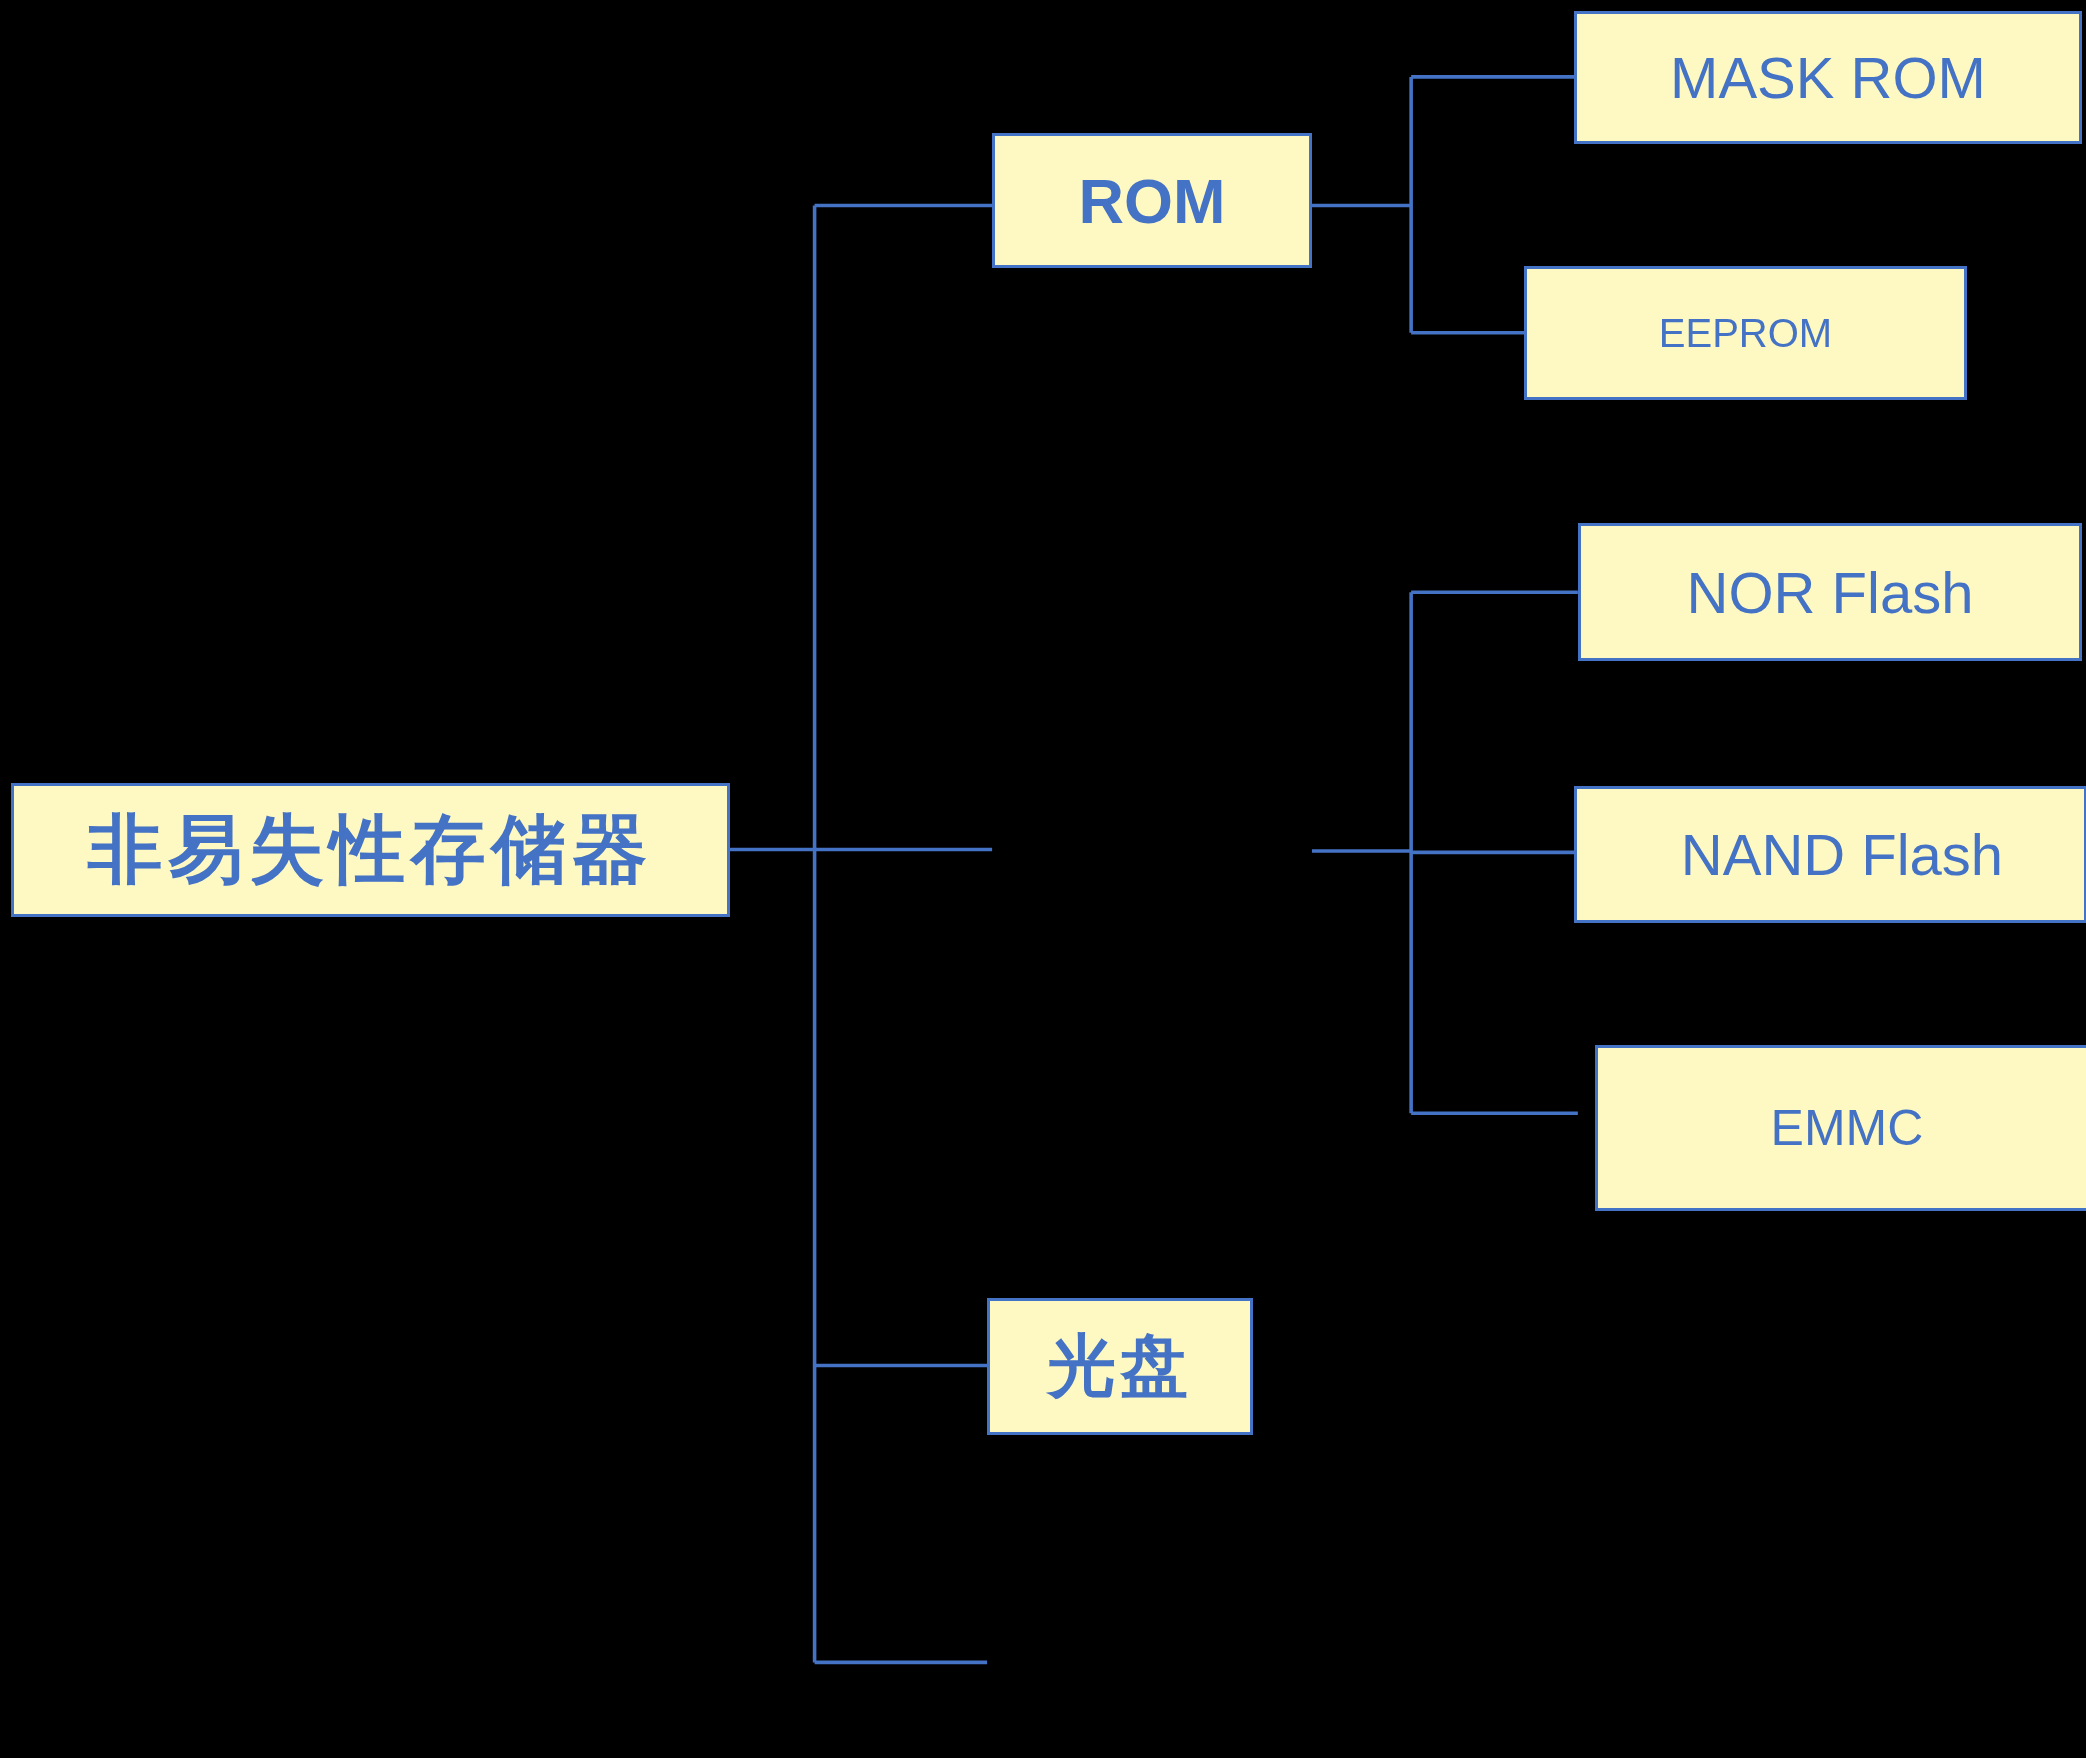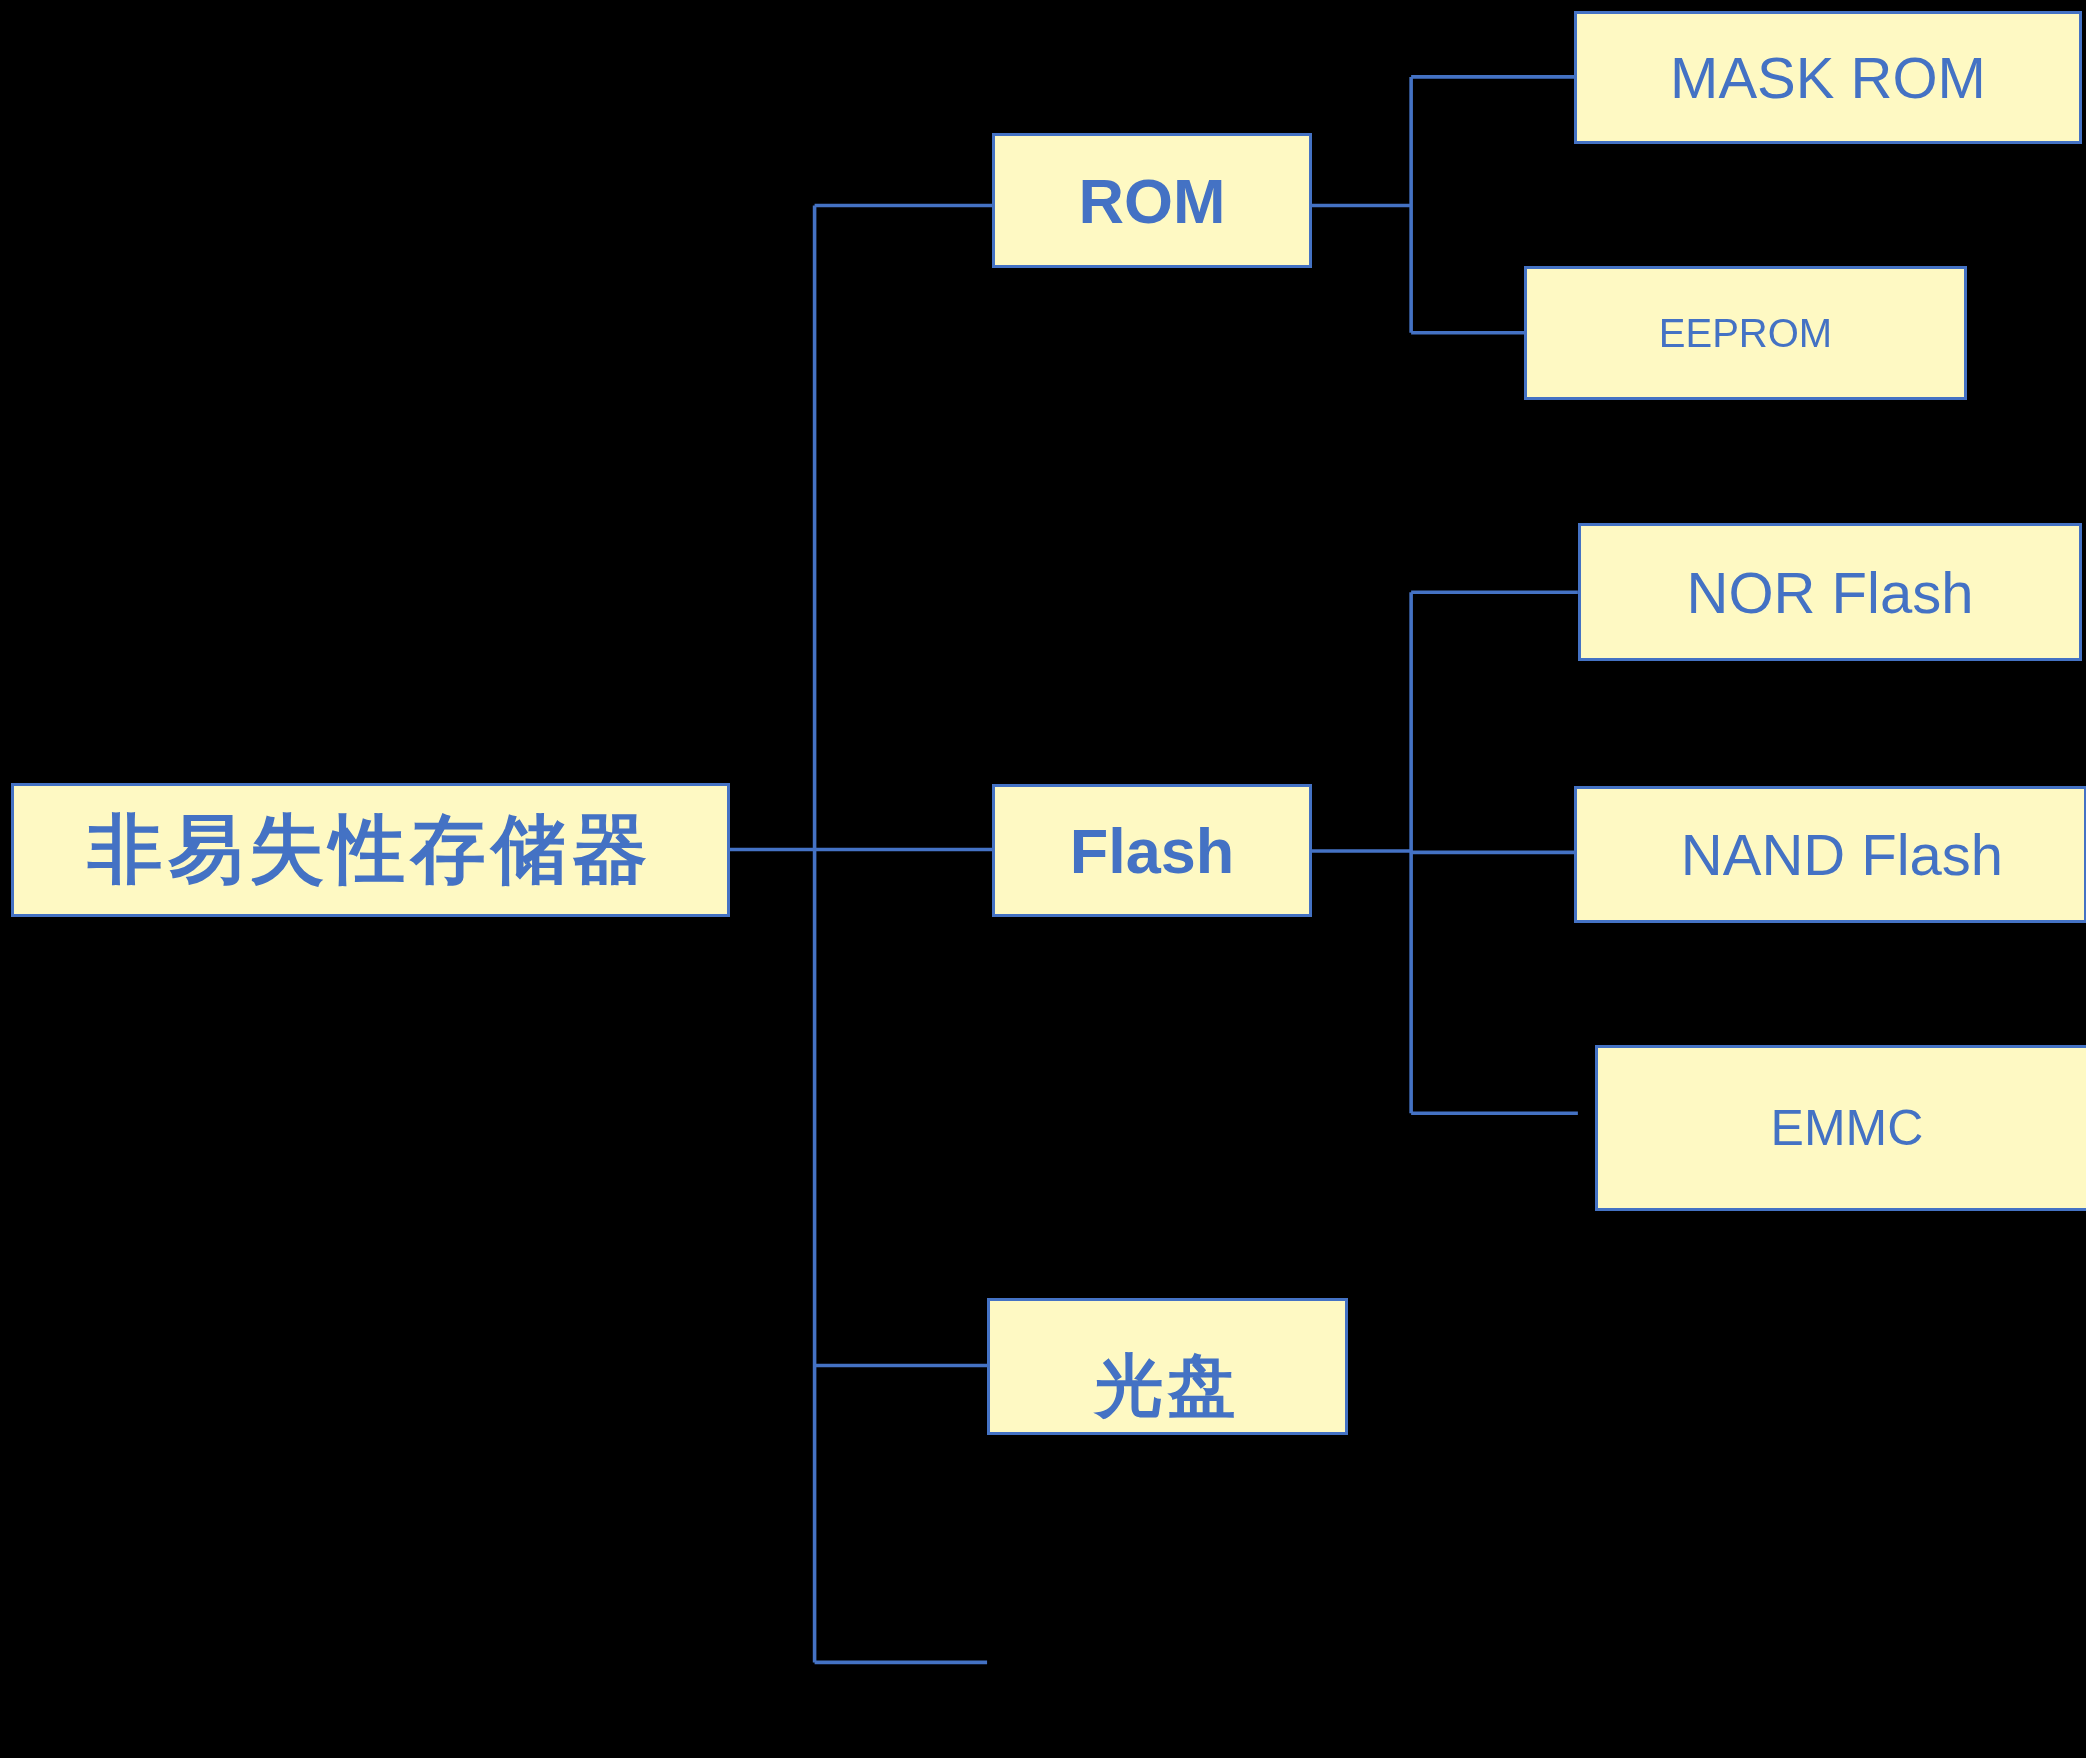--- a/index.html
+++ b/index.html
@@ -40,22 +40,22 @@
   }
   .node.rom {
     left: 992px; top: 133px; width: 320px; height: 135px;
     font-size: 63px; font-weight: bold;
   }
   .node.flash {
     left: 992px; top: 784px; width: 320px; height: 133px;
     font-size: 63px; font-weight: bold;
   }
   .node.optical {
-    left: 987px; top: 1298px; width: 361px; height: 137px;
-    font-size: 68px; font-weight: bold; letter-spacing: 4.3px; align-items: flex-end;
+    left: 987px; top: 1298px; width: 266px; height: 137px;
+    font-size: 68px; font-weight: bold; letter-spacing: 4.3px;
   }
   .node.hdd {
     left: 987px; top: 1595px; width: 325px; height: 137px;
     font-size: 68px; font-weight: bold; letter-spacing: 4.3px;
   }
   .node.mask-rom {
     left: 1574px; top: 10.8px; width: 508px; height: 133px;
     font-size: 58px; font-weight: normal;
   }
   .node.eeprom {
@@ -106,23 +106,20 @@
   </svg>
 
   <div class="node root">
     <span>非易失性存储器</span>
   </div>
 
   <div class="node rom">
     <span>ROM</span>
   </div>
 
-  <div class="node flash">
-    <span>Flash</span>
-  </div>
 
   <div class="node optical">
     <span>光盘</span>
   </div>
 
 
   <div class="node mask-rom">
     <span>MASK ROM</span>
   </div>
 

